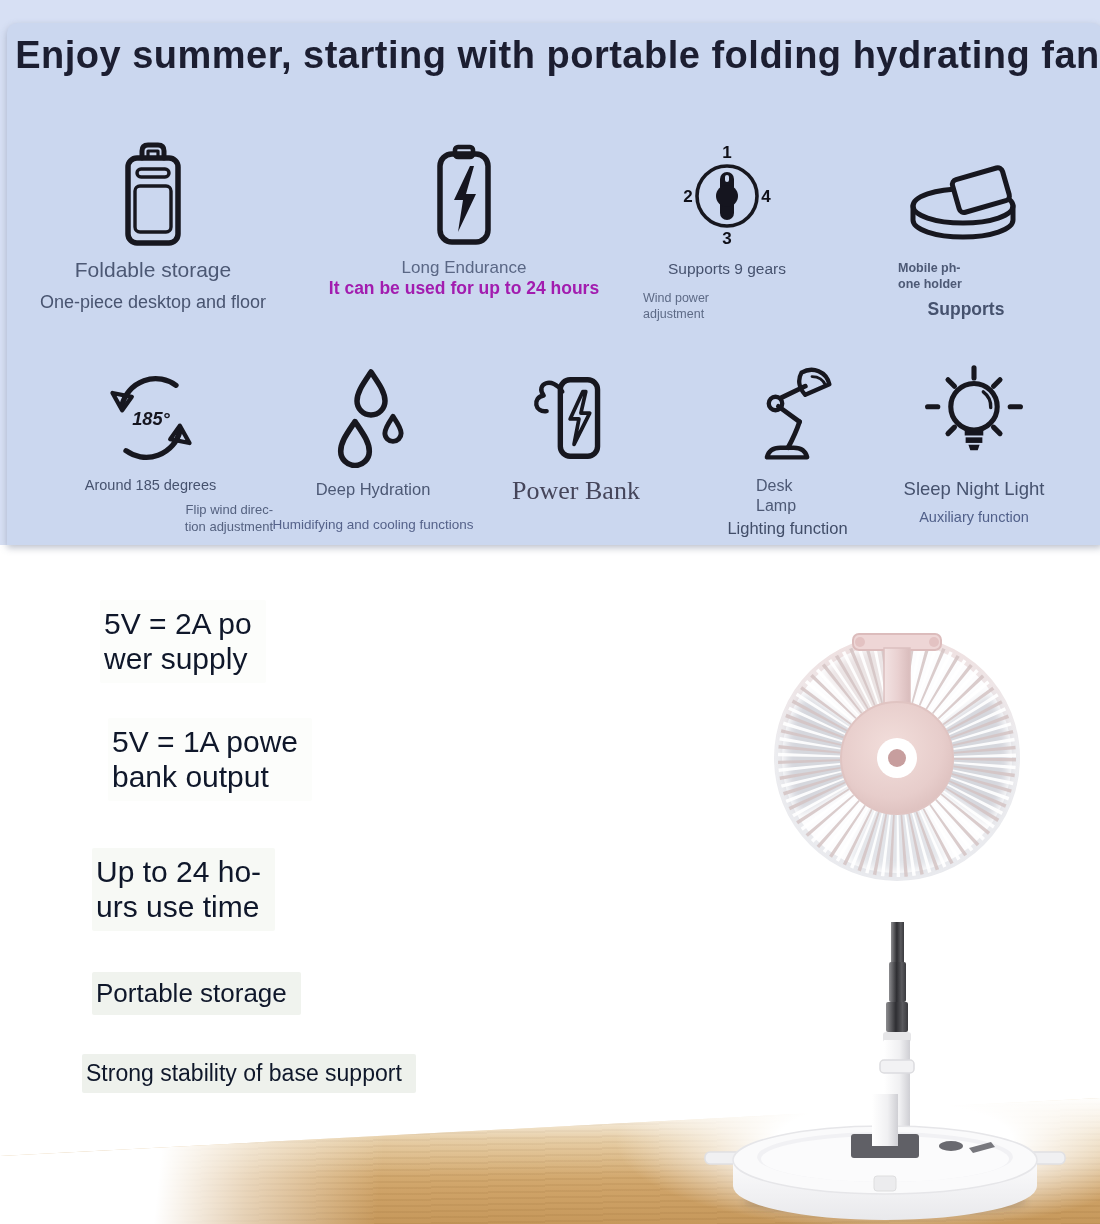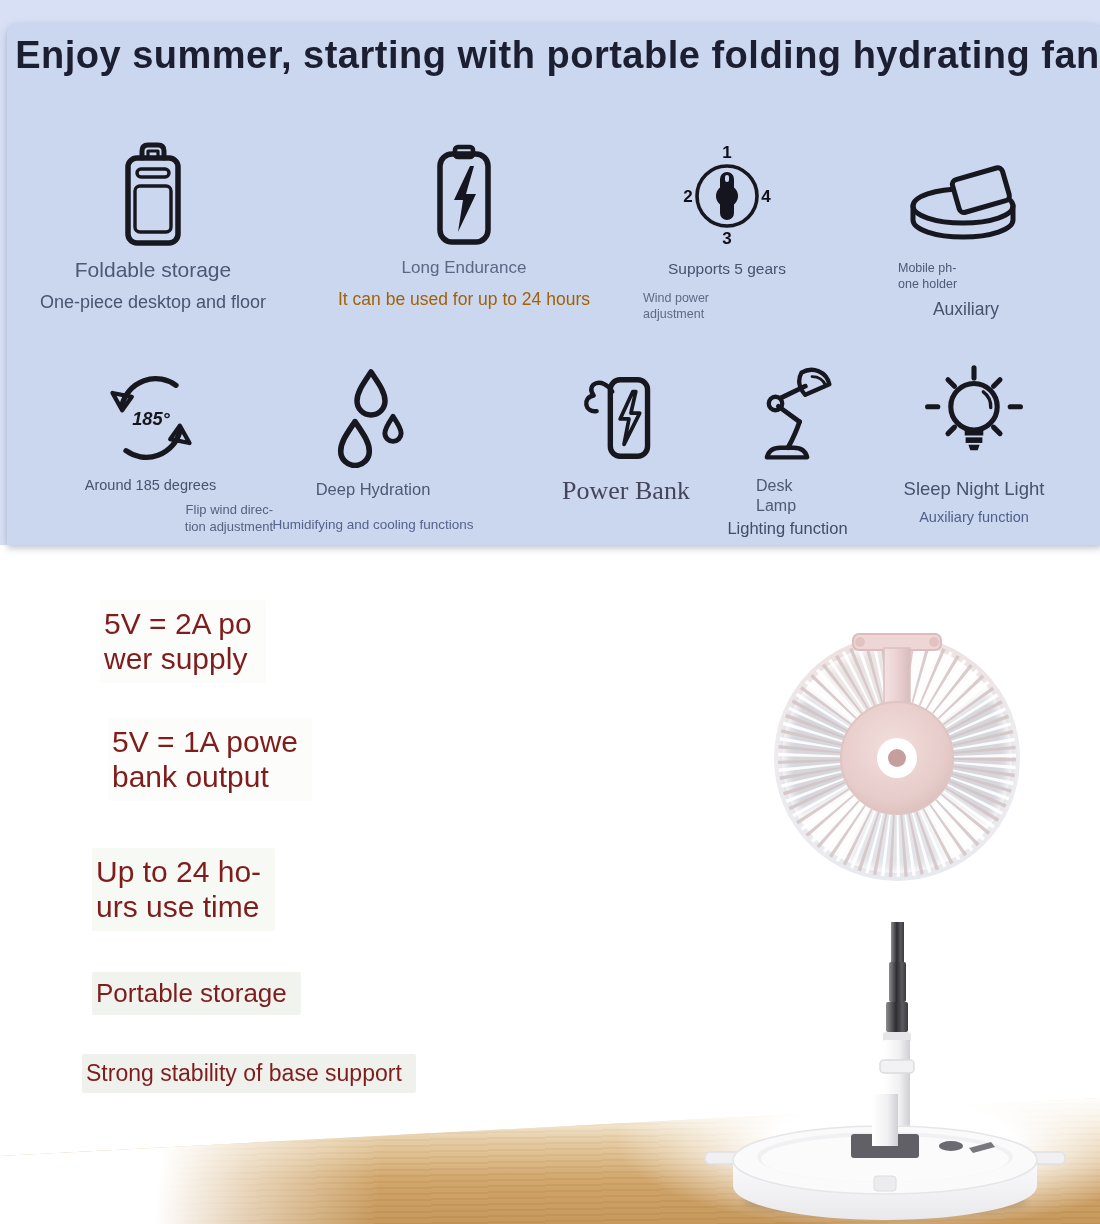--- a/index.html
+++ b/index.html
@@ -18,51 +18,51 @@
   .ftitle,.fsub{white-space:pre-line;}
   .row1 .ficon{height:112px;}
   .row2 .ficon{height:96px;}
   
   .r1f1{left:28px;top:136px;width:250px;}
   .r1f1 .ftitle{margin-top:10px;font-size:21px;color:#4c5874;}
   .r1f1 .fsub{margin-top:10px;font-size:18px;color:#485470;}
   .r1f2{left:318px;top:146px;width:292px;}
   .r1f2 .ficon{height:100px;}
   .r1f2 .ftitle{margin-top:12px;font-size:17px;color:#5a6785;}
-  .r1f2 .fsub{margin-top:11px;font-size:17.5px;font-weight:400;color:#a16207;}
+  .r1f2 .fsub{font-size:17.5px;font-weight:700;color:#a21caf;}
   .r1f3{left:633px;top:140px;width:188px;}
   .r1f3 .ficon{height:108px;}
   .r1f3 .ftitle{margin-top:12px;font-size:15.5px;color:#46526e;}
   .r1f3 .fsub{margin-top:12px;font-size:12.5px;text-align:left;padding-left:10px;color:#5d6a86;line-height:1.3;}
-  .r1f4{left:872px;top:158px;width:188px;}
+  .r1f4{left:872px;top:158px;width:188px;font-weight:bold;}
   .r1f4 .ficon{height:88px;}
   .r1f4 .ftitle{margin-top:14px;font-size:12.5px;text-align:left;padding-left:26px;color:#4d5975;line-height:1.3;}
   .r1f4 .fsub{margin-top:6px;font-size:17.5px;color:#46526e;}
   
   .r2f1{left:28px;top:372px;width:245px;}
   .r2f1 .ftitle{margin-top:9px;font-size:14.5px;color:#46526e;}
   .r2f1 .fsub{margin-top:9px;font-size:13px;text-align:right;padding-left:20px;color:#55628000;color:#556280;line-height:1.3;}
   .r2f2{left:262px;top:378px;width:222px;}
   .r2f2 .ficon{height:90px;}
   .r2f2 .ftitle{margin-top:12px;font-size:16.5px;color:#4c5874;}
   .r2f2 .fsub{margin-top:18px;font-size:13.5px;color:#55628a;}
-  .r2f3{left:526px;top:376px;width:200px;}
+  .r2f3{left:476px;top:376px;width:200px;}
   .r2f3 .ficon{height:92px;}
   .r2f3 .ftitle{margin-top:8px;font-size:26px;color:#45455a;font-family:"Liberation Serif", serif;}
   .r2f3 .fsub{margin-top:5px;font-size:12px;text-align:left;padding-left:14px;color:#55628a;line-height:1.3;}
   .r2f4{left:700px;top:380px;width:175px;}
   .r2f4 .ficon{height:86px;}
   .r2f4 .ftitle{margin-top:10px;font-size:16px;text-align:left;padding-left:56px;color:#4d5975;line-height:1.25;}
   .r2f4 .fsub{margin-top:3px;font-size:16.5px;color:#414d68;}
   .r2f5{left:868px;top:374px;width:212px;}
   .r2f5 .ficon{height:94px;}
   .r2f5 .ftitle{margin-top:10px;font-size:18.5px;color:#46526e;}
   .r2f5 .fsub{margin-top:9px;font-size:14.5px;color:#51608a;}
   
-  .spec{position:absolute;white-space:pre-line;color:#7f1d1d;line-height:1.18;
+  .spec{position:absolute;white-space:pre-line;color:#0f172a;line-height:1.18;
         padding:6px 14px 6px 4px;border-radius:2px;}
   .s1{left:100px;top:600px;font-size:30px;background:#fcfdfb;}
   .s2{left:108px;top:718px;font-size:30px;background:#fcfdfb;}
   .s3{left:92px;top:848px;font-size:30px;background:#f7f9f5;}
   .s4{left:92px;top:972px;font-size:26px;background:#f0f3ee;}
   .s5{left:82px;top:1054px;font-size:23px;background:#eef1ec;}
   
   .wood{position:absolute;left:0;right:0;bottom:0;height:126px;z-index:1;
         clip-path:polygon(0 46%, 100% 0, 100% 100%, 0 100%);
         background:linear-gradient(180deg,#eedcba 0%,#ddba84 38%,#cfa368 72%,#c6985b 100%);}
@@ -119,38 +119,38 @@
         <circle class="icon-stroke" stroke-width="3.6" cx="52" cy="54" r="30" stroke="#2a2a36"></circle>
         <rect class="icon-fill" x="45" y="30" width="14" height="48" rx="7"></rect>
         <circle class="icon-fill" cx="52" cy="54" r="11"></circle>
         <rect x="50" y="33" width="4" height="7" rx="2" fill="#cbd7ef"></rect>
         <text class="dial-num" x="52" y="16">1</text>
         <text class="dial-num" x="13" y="60">2</text>
         <text class="dial-num" x="91" y="60">4</text>
         <text class="dial-num" x="52" y="102">3</text>
       </svg>
     </div>
-    <div class="ftitle">Supports 5 gears</div>
+    <div class="ftitle">Supports 9 gears</div>
     <div class="fsub">Wind power
 adjustment</div>
   </div>
 
   <div class="feat row1 r1f4">
     <div class="ficon">
       <svg width="134" height="88" viewBox="0 0 134 88">
         <ellipse class="icon-stroke" stroke-width="5" cx="64" cy="48" rx="50" ry="17"></ellipse>
         <path class="icon-stroke" stroke-width="5" d="M14,48 v14 a50,17 0 0 0 100,0 v-14"></path>
         <g transform="rotate(-16 86 32)">
           <rect x="56" y="14" width="52" height="34" rx="5" fill="#cbd7ef" stroke="#17171f" stroke-width="5"></rect>
         </g>
       </svg>
     </div>
     <div class="ftitle">Mobile ph-
 one holder</div>
-    <div class="fsub">Auxiliary</div>
+    <div class="fsub">Supports</div>
   </div>
 
   <div class="feat row2 r2f1">
     <div class="ficon">
       <svg width="100" height="100" viewBox="0 0 104 104">
         <path class="icon-stroke" stroke-width="5.5" d="M78,18 A36,36 0 0 0 22,38"></path>
         <path class="icon-stroke" stroke-width="4.5" d="M12,26 L22,44 L32,30 Z"></path>
         <path class="icon-stroke" stroke-width="5.5" d="M26,86 A36,36 0 0 0 82,66"></path>
         <path class="icon-stroke" stroke-width="4.5" d="M92,78 L82,60 L72,74 Z"></path>
         <text class="deg-text" x="52" y="59">185°</text>

